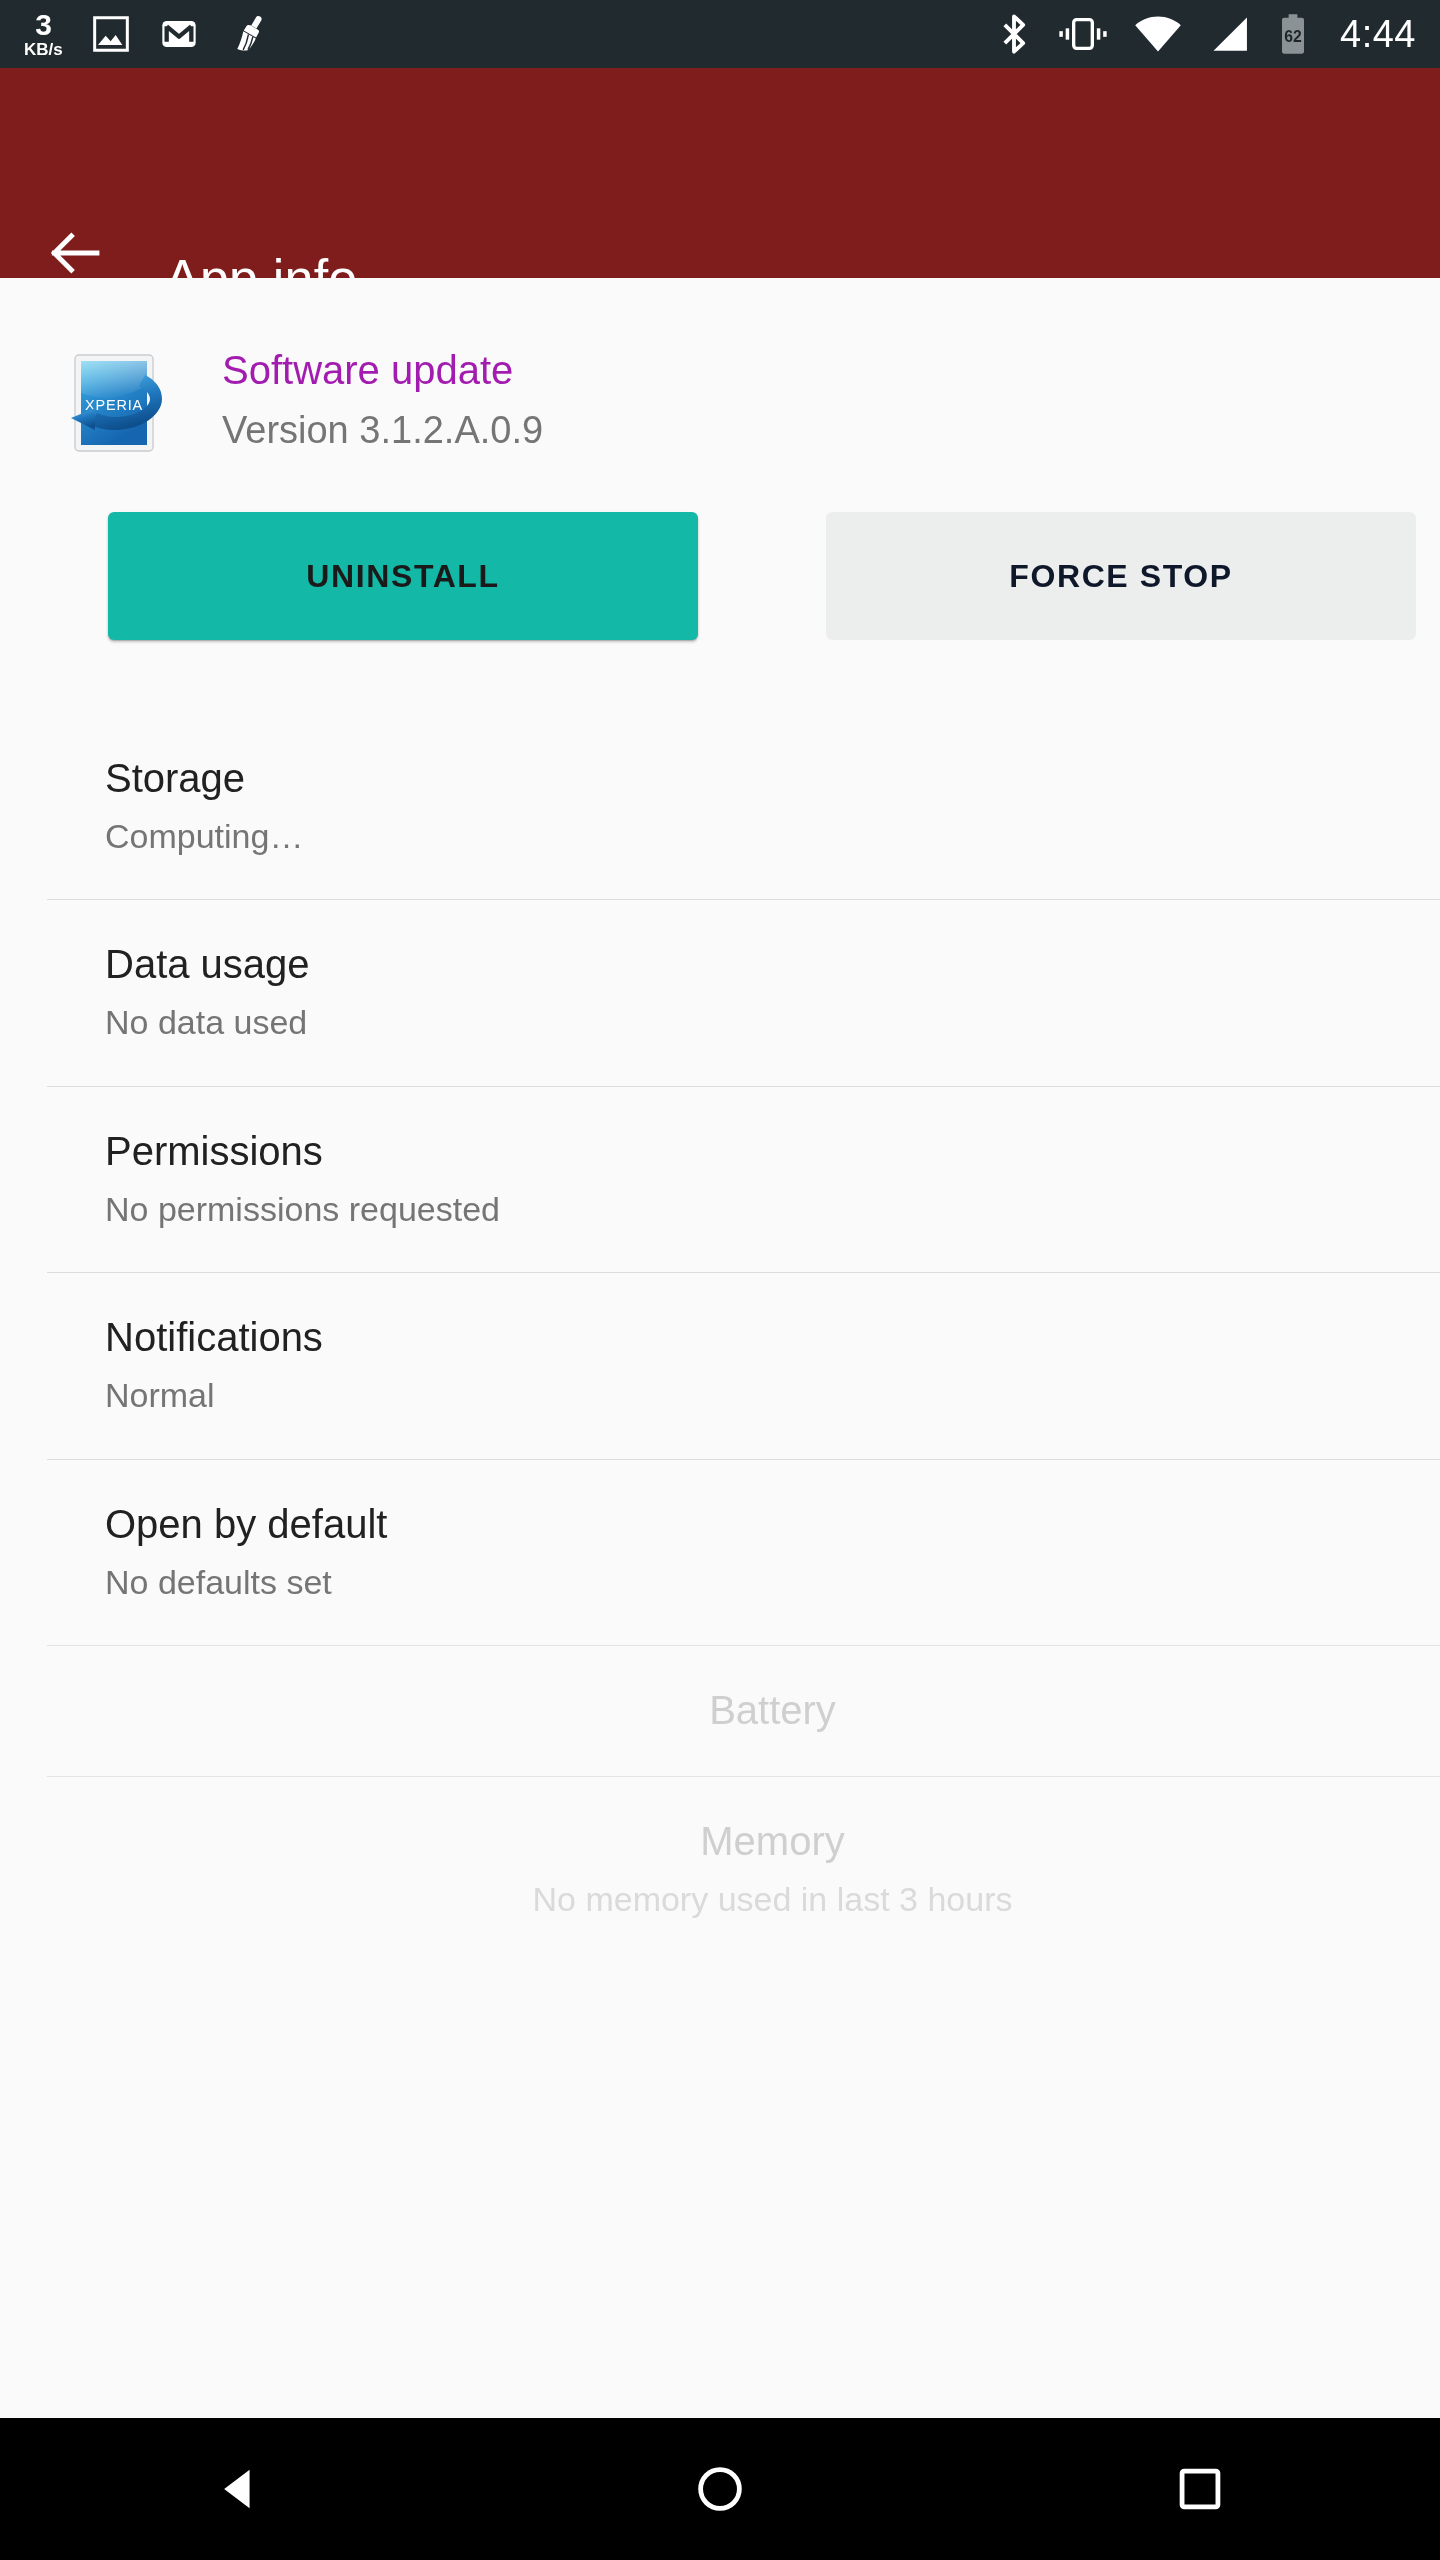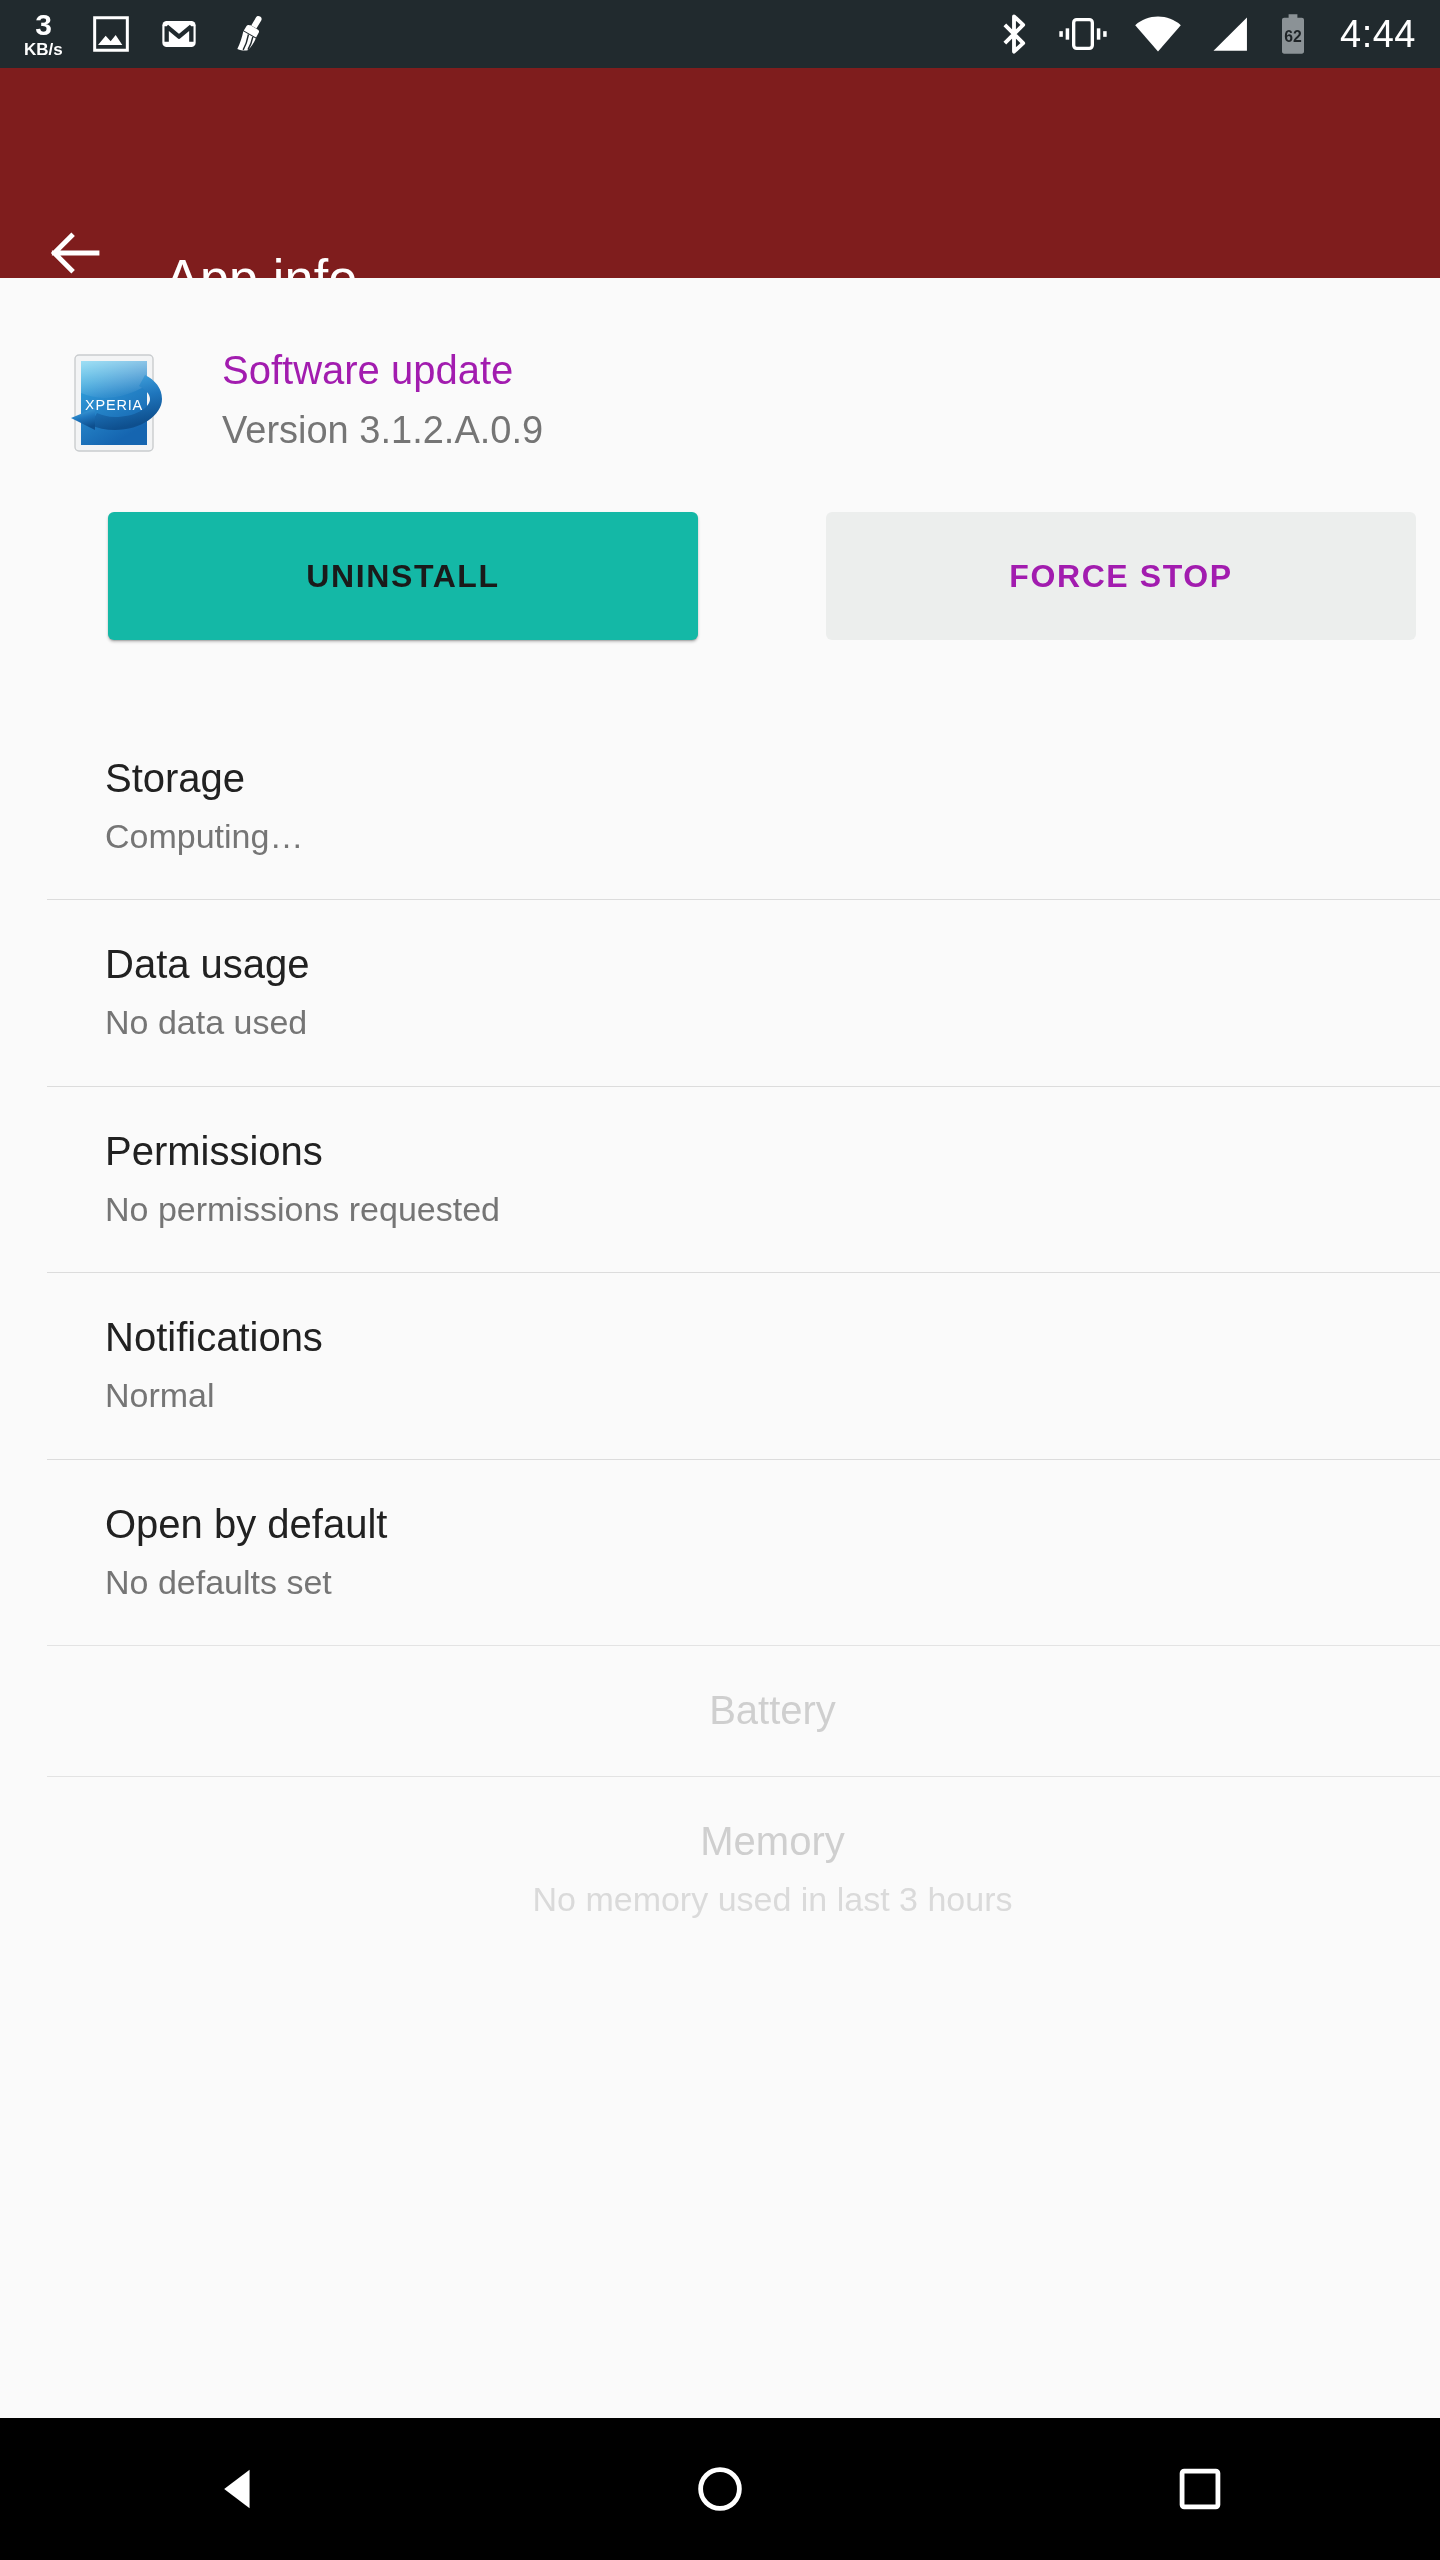--- a/index.html
+++ b/index.html
@@ -52,21 +52,21 @@
 
   .btnrow{ display:flex; padding:52px 0 0 68px; }
   .mbtn{
     width:590px; height:128px; border-radius:6px;
     display:flex; align-items:center; justify-content:center;
     font-size:32px; font-weight:bold; letter-spacing:1.6px;
     border:none; font-family:"Liberation Sans", sans-serif;
   }
   .mbtn.enabled{ background:#14b8a6; color:#1a1a1a;
     box-shadow:0 2px 3px rgba(0,0,0,0.22), 0 1px 1px rgba(0,0,0,0.14); cursor:pointer;margin-left:40px; }
-  .mbtn.disabled{ background:#eceeed; color:#a21caf; cursor:default; margin-left:128px; }
+  .mbtn.disabled{ background:#eceeed; color:#0f172a; cursor:default; margin-left:128px; }
 
   .list{ margin-top:74px;margin-left:47px; }
   .row{ position:relative; padding:42px 0 44px 58px; }
   .row + .row{ border-top:1px solid #dcdcdc; }
   .row-title{ font-size:40px; color:#212121; line-height:1.1; }
   .row-sub{ font-size:34px; color:#757575; margin-top:18px; line-height:1.1; }
   .row.faded .row-title{ color:#cfcfcf; }
   .row.faded .row-sub{ color:#dadada; }
   .row.faded{ border-top-color:#e3e3e3;text-align:center; }
 

